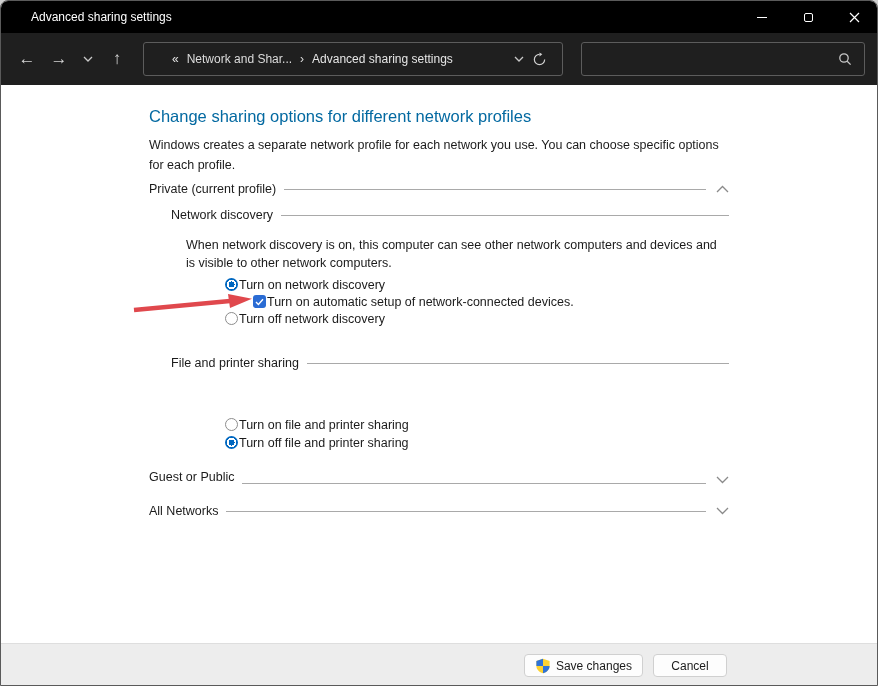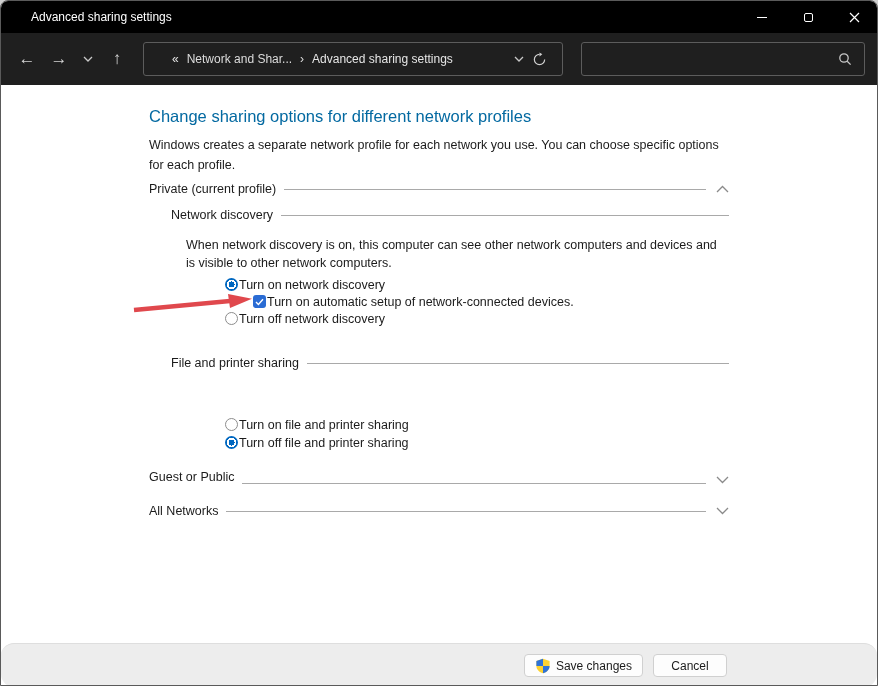--- a/index.html
+++ b/index.html
@@ -38,21 +38,21 @@
   .desc { line-height:18px; color:#1b1b1b; }
 
   .opt-row { display:flex; align-items:flex-start; gap:1px; height:16px; }
   .radio { width:13px; height:13px; border-radius:50%; border:1px solid #8d8d8d; background:#fff; flex:0 0 auto; }
   .radio.selected { border:none; background:radial-gradient(circle, #0067c0 0 3px, #ffffff 3px 4.6px, #0067c0 4.6px); }
   .checkbox { width:13px; height:13px; border-radius:3px; background:#2a6cd4; display:flex; align-items:center; justify-content:center; flex:0 0 auto; }
 
   .red-arrow { left:131px; top:208px; }
 
   
-  .footer { height:44px; background:#ededed; border-top:1px solid #dedede; display:flex; align-items:center; justify-content:flex-end; gap:10px; padding-right:150px;border-radius:13px; }
+  .footer { height:44px; background:#ededed; border-top:1px solid #dedede; display:flex; align-items:center; justify-content:flex-end; gap:10px; padding-right:150px; }
   .btn { height:23px; background:#fdfdfd; border:1px solid #d0d0d0; border-radius:4px; font-size:12px; color:#1b1b1b; display:flex; align-items:center; justify-content:center; padding:0 12px; font-family:"Liberation Sans", sans-serif; gap:5px; }
   .btn.primary { padding:0 10px; }
 </style>
 </head>
 <body>
 
 <div class="window">
 
   <div class="titlebar">
     <div class="title">Advanced sharing settings</div>

